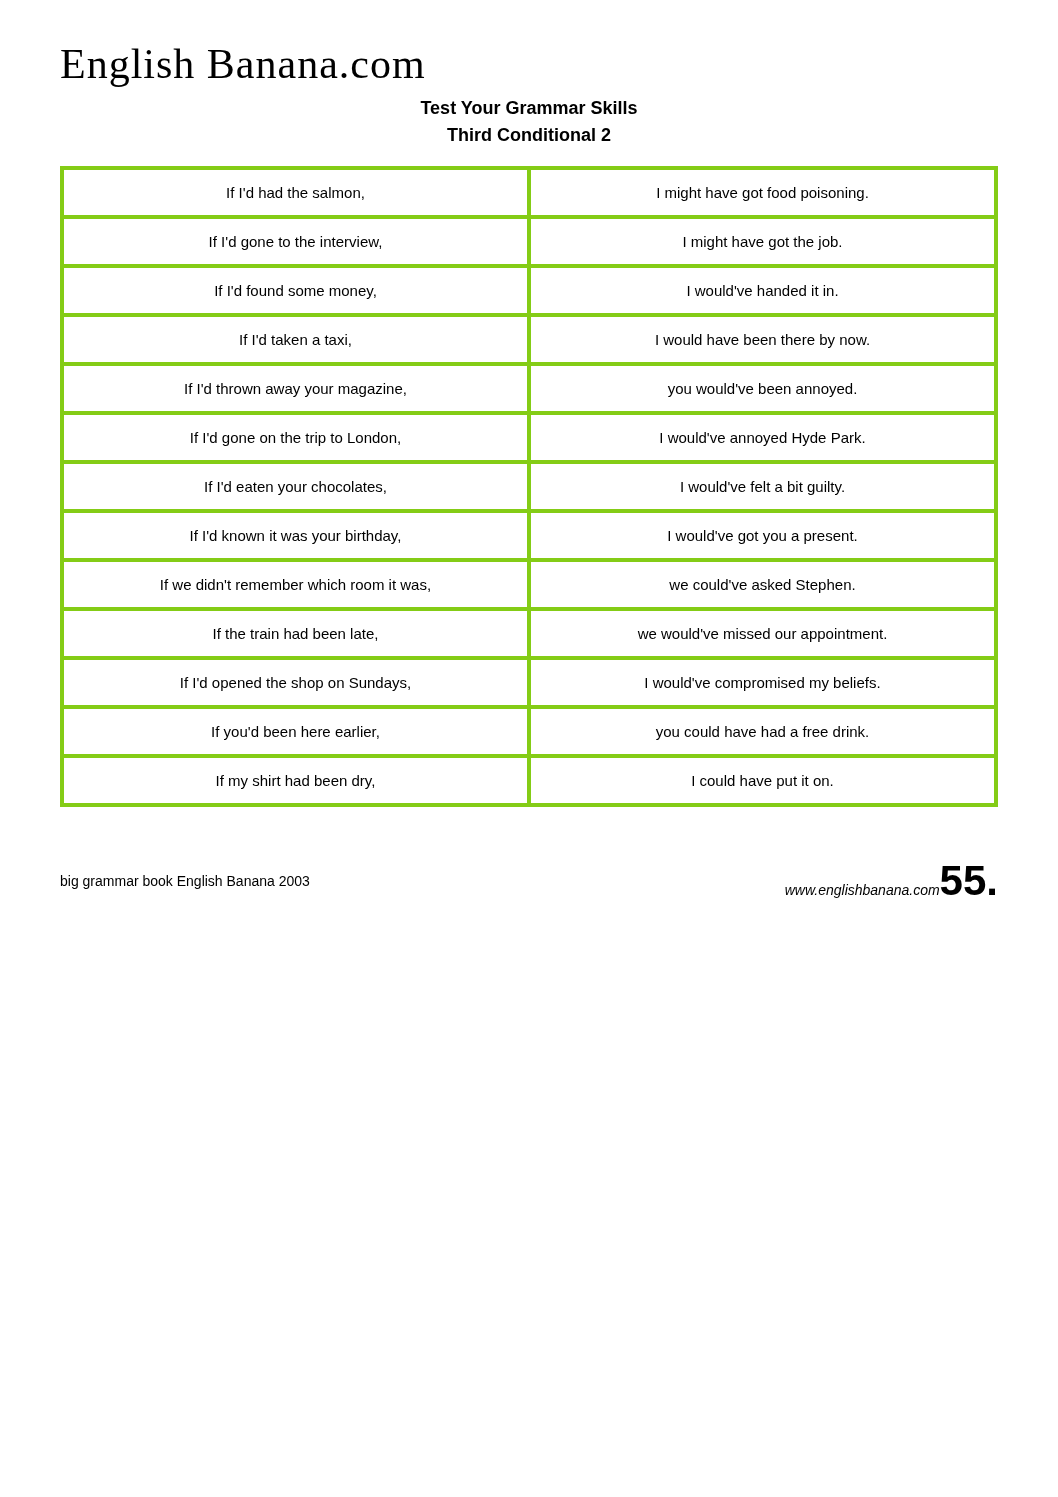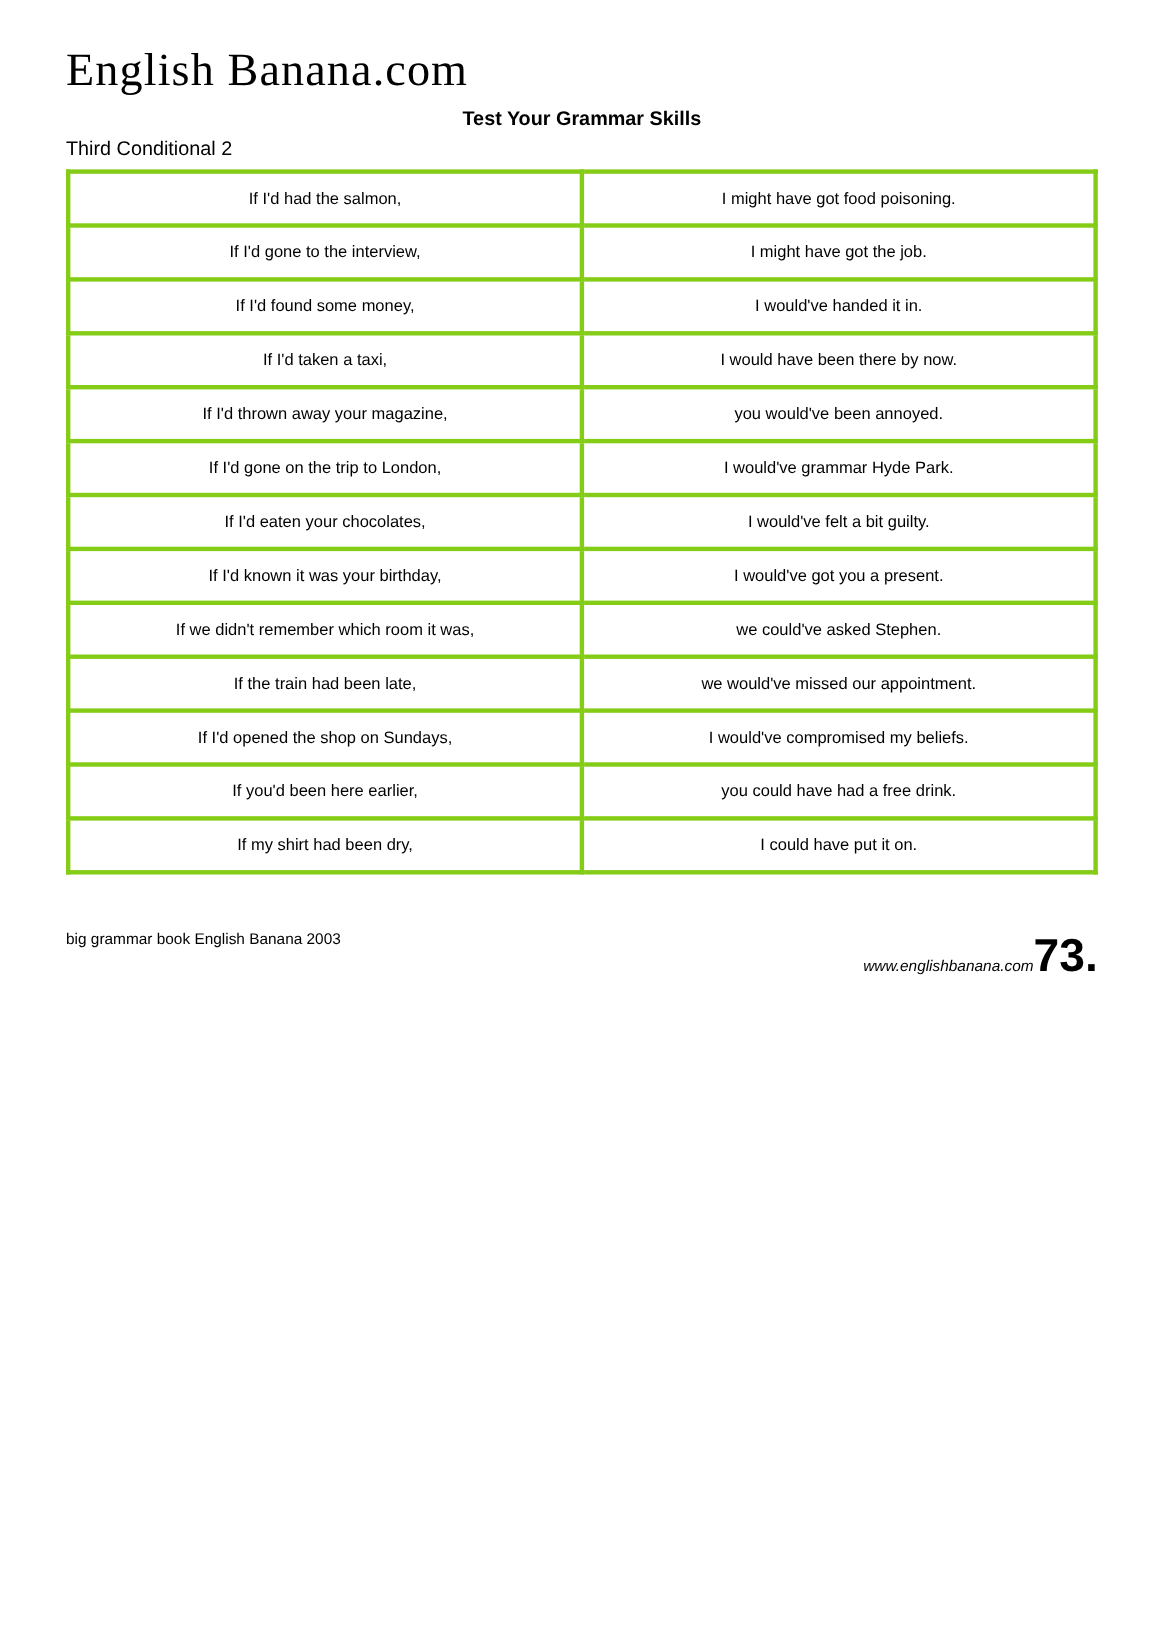--- a/index.html
+++ b/index.html
@@ -23,24 +23,24 @@
     }
 
     .section-title {
       text-align: center;
       font-size: 18px;
       font-weight: bold;
       margin-bottom: 6px;
     }
 
     .sub-title {
-      text-align: left;
+      text-align: center;
       font-size: 18px;
-      font-weight: normal;
-      margin-bottom: 8px;
+      font-weight: bold;
+      margin-bottom: 20px;
     }
 
     table {
       width: 100%;
       border-collapse: collapse;
       border: 1.5px solid #444;
       margin-bottom: 40px;
     }
 
     td {
@@ -48,21 +48,21 @@
       padding: 14px 20px;
       font-size: 15px;
       vertical-align: middle;
       width: 50%;
       text-align: center;
     }
 
     .footer {
       display: flex;
       justify-content: space-between;
-      align-items: flex-start;
+      align-items: center;
       padding-top: 10px;
       font-size: 14px;
     }
 
     .footer-right {
       display: flex;
       align-items: baseline;
       gap: 0;
       font-style: italic;
     }
@@ -101,21 +101,21 @@
       <tr>
         <td>If I'd taken a taxi,</td>
         <td>I would have been there by now.</td>
       </tr>
       <tr>
         <td>If I'd thrown away your magazine,</td>
         <td>you would've been annoyed.</td>
       </tr>
       <tr>
         <td>If I'd gone on the trip to London,</td>
-        <td>I would've grammar Hyde Park.</td>
+        <td>I would've annoyed Hyde Park.</td>
       </tr>
       <tr>
         <td>If I'd eaten your chocolates,</td>
         <td>I would've felt a bit guilty.</td>
       </tr>
       <tr>
         <td>If I'd known it was your birthday,</td>
         <td>I would've got you a present.</td>
       </tr>
       <tr>
@@ -138,15 +138,15 @@
         <td>If my shirt had been dry,</td>
         <td>I could have put it on.</td>
       </tr>
     </tbody>
 </table>
 
 <div class="footer">
   <span class="footer-left">big grammar book   English Banana 2003</span>
   <div class="footer-right">
     <span>www.englishbanana.com</span>
-    <span class="page-number">73.</span>
+    <span class="page-number">55.</span>
   </div>
 </div>
 
 </body></html>

